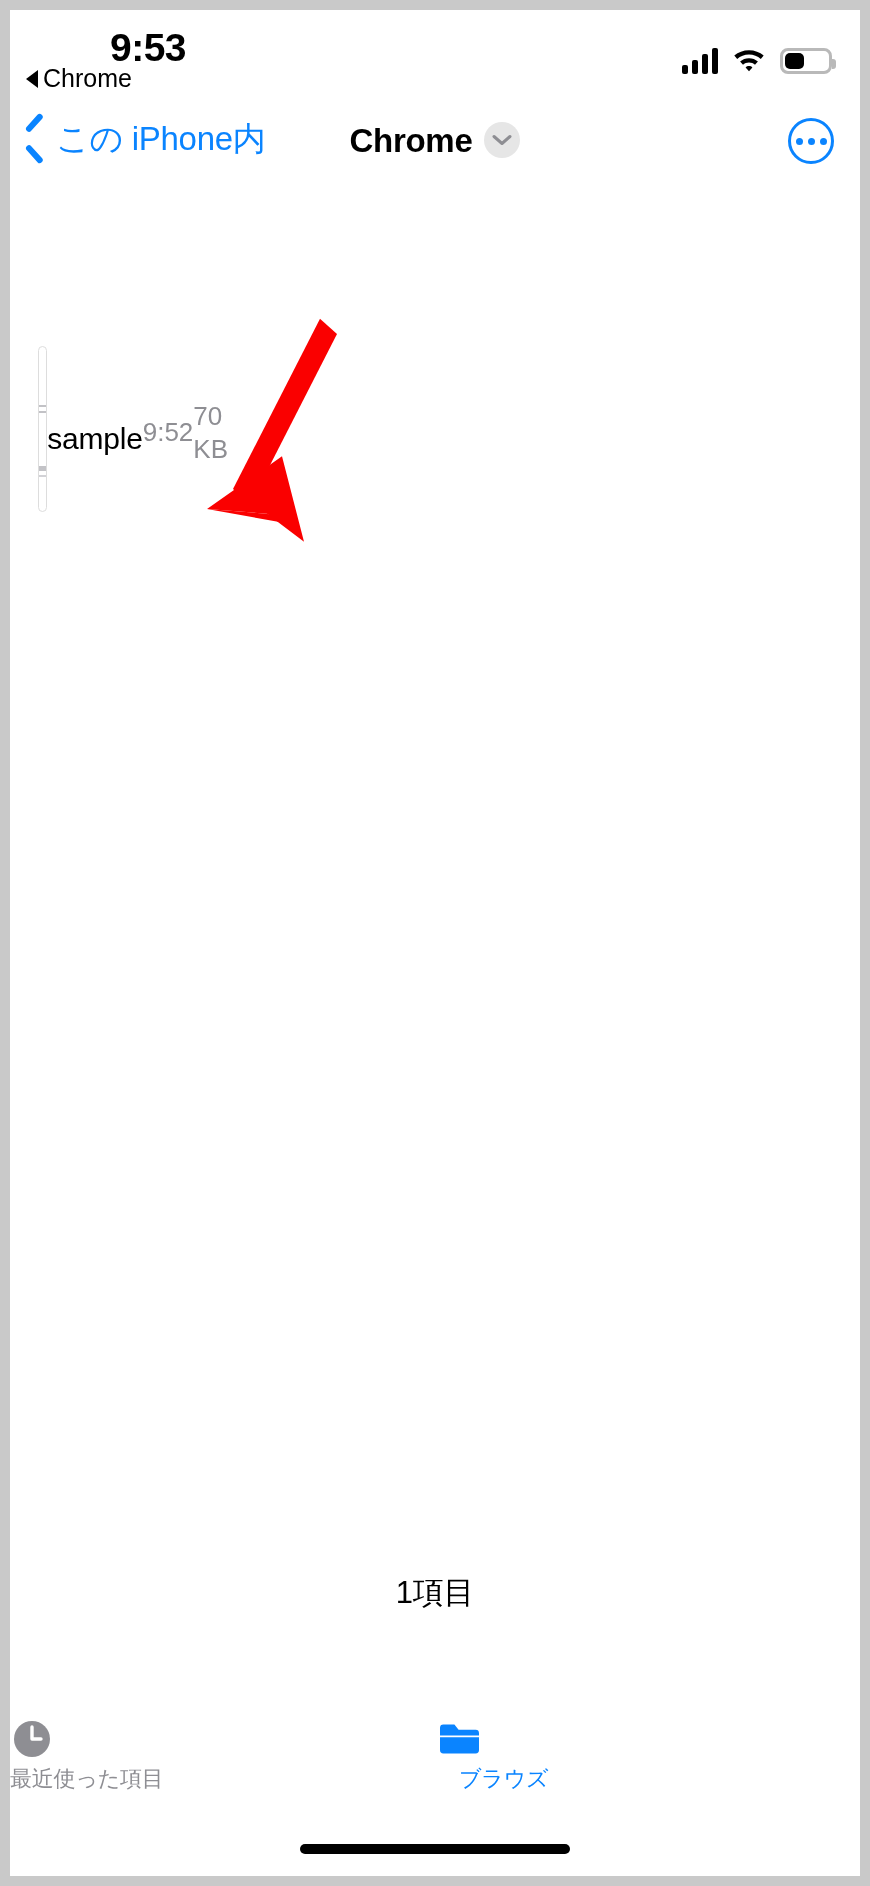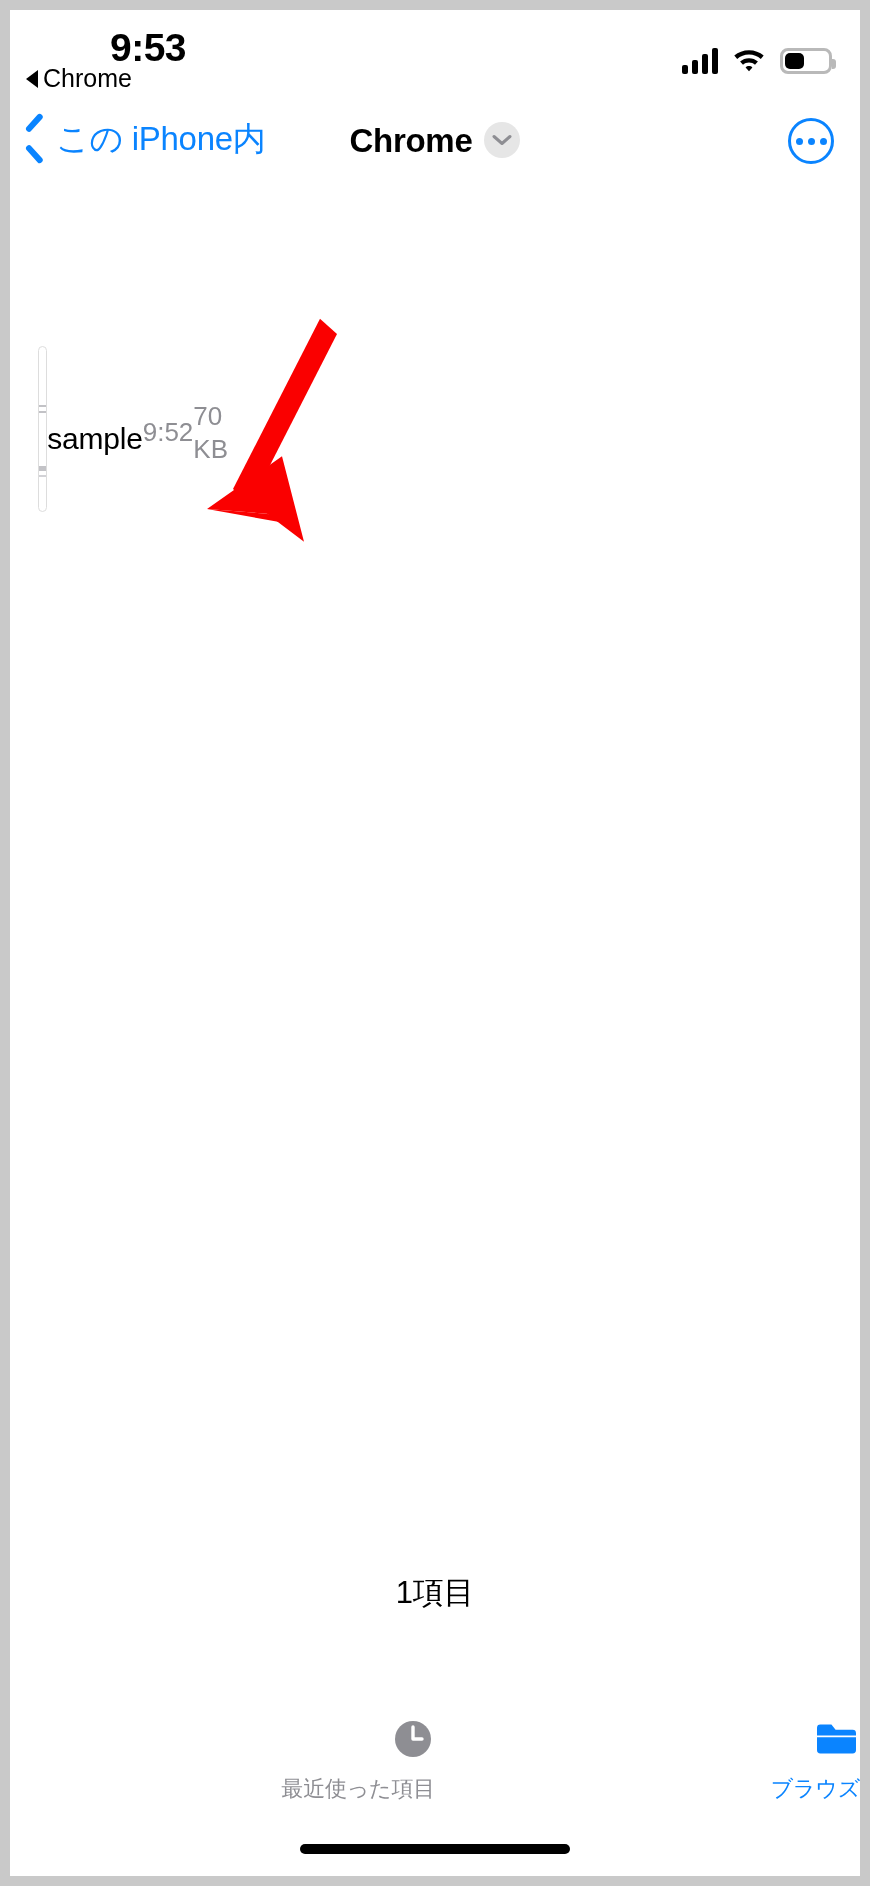--- a/index.html
+++ b/index.html
@@ -316,23 +316,23 @@
     left: 0; right: 0;
     bottom: 52px;
     height: 120px;
     display: flex;
     align-items: flex-start;
   }
   .tab {
     flex: 1 1 0;
     display: flex;
     flex-direction: column;
-    align-items: flex-end;
+    align-items: flex-start;
     justify-content: flex-start;
-    gap: 14px;
+    gap: 4px;
     cursor: pointer;
     padding-top: 10px;
   }
   .tab-label {
     font-size: 22px;
     line-height: 1;
     color: #8e8e93;
     letter-spacing: -0.2px;
   }
   .tab.active .tab-label { color: #0a84ff; margin-left: 24px; }

